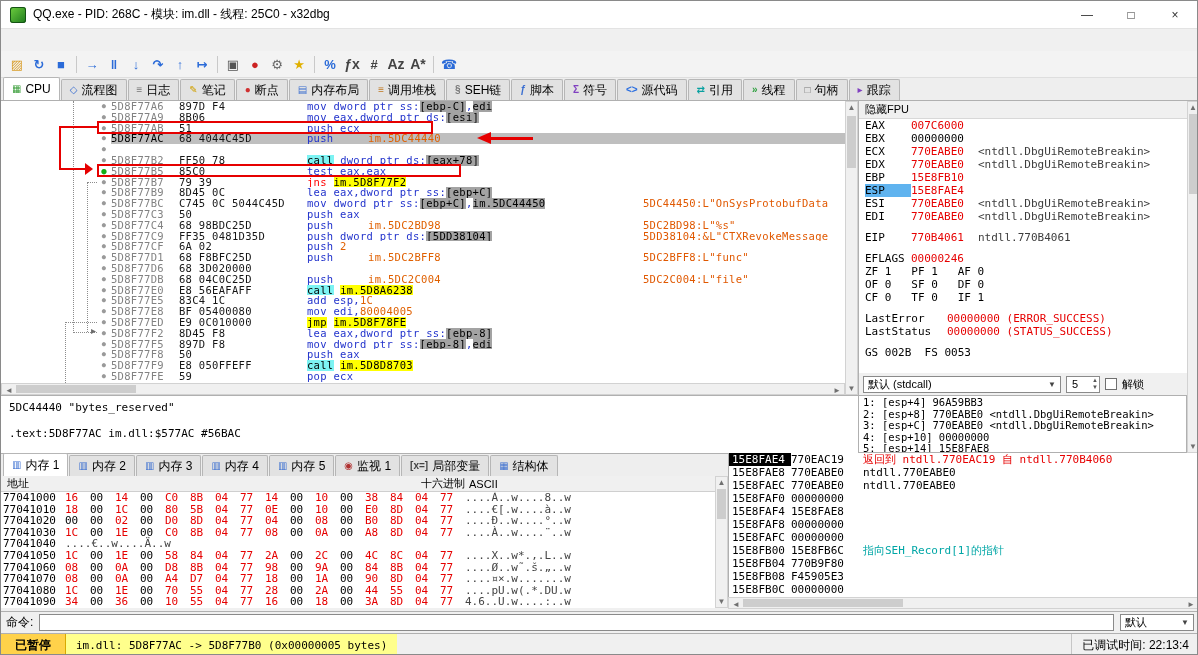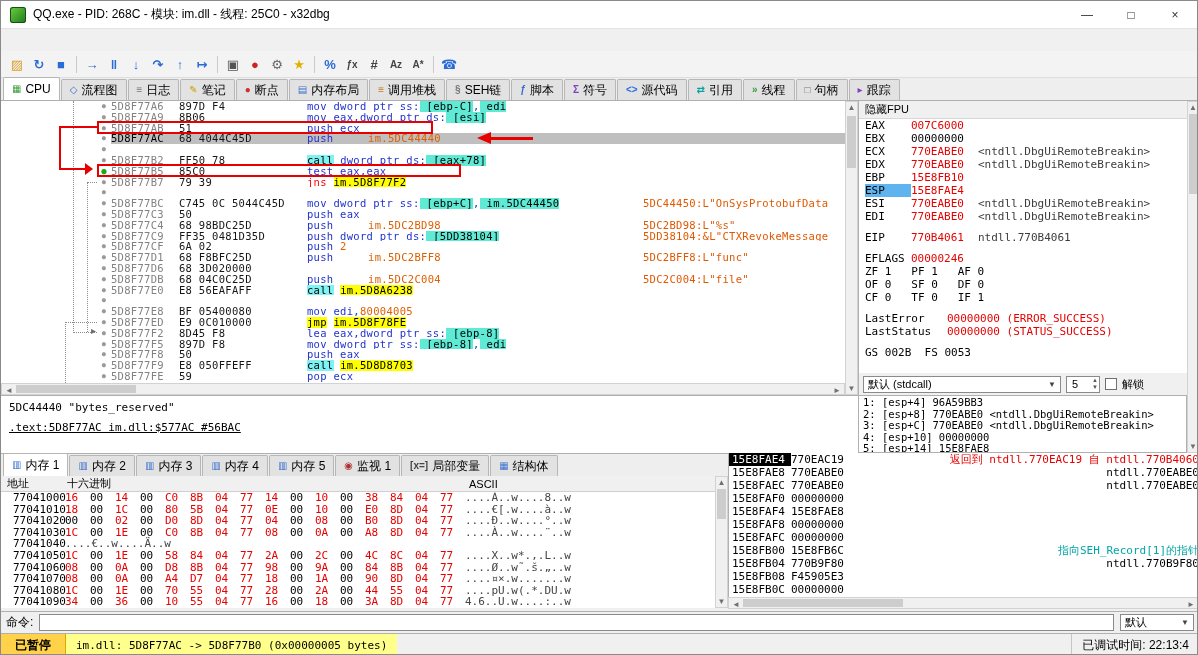--- a/index.html
+++ b/index.html
@@ -14,42 +14,42 @@
   #wtitle{font-size:12px;}
   #wctrls{margin-left:auto;display:flex;height:100%;}
   .wbtn{width:44px;display:flex;align-items:center;justify-content:center;font-size:12px;color:#333;}
   
   #menubar{position:absolute;top:28px;left:0;right:0;height:22px;background:#f7f7f7;display:flex;align-items:center;padding-left:4px;font-size:12px;border-bottom:1px solid #e8e8e8;}
   .mitem{padding:2px 8px;}
   #menudate{color:#8a8a8a;margin-left:10px;}
   
   #toolbar{position:absolute;top:50px;left:0;right:0;height:27px;background:#f3f3f3;display:flex;align-items:center;padding-left:5px;border-bottom:1px solid #dedede;}
   .ticon{width:22px;height:21px;display:flex;align-items:center;justify-content:center;font-size:13px;font-weight:bold;}
-  .ticon.small{font-size:10px;}
+  .ticon.small{font-size:14px;}
   .tsep{width:1px;height:17px;background:#c9c9c9;margin:0 4px;}
   
   #tabbar{position:absolute;top:77px;left:0;right:0;height:23px;background:#eeeeee;display:flex;align-items:flex-end;padding-left:2px;border-bottom:1px solid #b0b0b0;}
   .vtab{height:21px;display:flex;align-items:center;gap:4px;padding:0 8px;font-size:12px;border:1px solid #b6b6b6;border-bottom:none;background:#e2e2e2;margin-right:1px;border-radius:2px 2px 0 0;}
   .vtab.active{background:#ffffff;height:23px;}
   .tabicon{font-size:10px;line-height:1;font-weight:bold;}
   
   #disasm{position:absolute;top:100px;left:0;width:844px;height:282px;background:#fff;overflow:hidden;}
   .drow{display:flex;height:10.8px;line-height:10.8px;font-size:10.5px;letter-spacing:.3px;white-space:pre;}
   .drow .flow{width:96px;flex:none;}
   .drow .dot{width:14px;flex:none;text-align:center;color:#9a9a9a;font-size:7px;}
   .drow .dot.green{color:#13ad13;font-size:9px;}
   .rowbody{display:flex;flex:1;}
   .rowbody.sel{background:#bfbfbf;}
   .daddr{width:68px;flex:none;color:#828282;}
   .sel .daddr{color:#000;}
   .dbytes{width:128px;flex:none;color:#151515;}
   .dinstr{width:336px;flex:none;overflow:hidden;}
   .dcmt{flex:1;color:#e05800;overflow:hidden;}
   .tk-p{color:#2233cc;} .tk-i{color:#e06000;} .tk-l{color:#e06000;margin-left:28px;}
-  .tk-m{background:#5eead4;color:#000;padding-left:7px;}
+  .tk-m{background:#a3a3a3;color:#000;}
   .tk-c{background:#7df3f3;color:#000;}
   .tk-j{background:#ffff00;color:#000;}
   .tk-t{background:#ffff00;color:#000;}
   .tk-r{color:#ff0000;}
   
   .ov{position:absolute;pointer-events:none;}
   .dotv{border-left:1px dotted #8c8c8c;} .doth{border-top:1px dotted #8c8c8c;}
   .redl{background:#e60000;} .redbox{border:2px solid #e60000;}
   
   .sb{position:absolute;background:#f0f0f0;border:1px solid #d2d2d2;}
@@ -73,39 +73,39 @@
   #ccsel{width:198px;height:17px;background:#fff;border:1px solid #8a8a8a;font-size:11px;display:flex;align-items:center;padding:0 4px;}
   #ccsel .arrow{margin-left:auto;font-size:8px;color:#444;}
   #spin{width:34px;height:17px;background:#fff;border:1px solid #8a8a8a;font-size:11px;display:flex;align-items:center;padding-left:5px;position:relative;}
   #spin .arrs{position:absolute;right:1px;top:0;font-size:6px;color:#555;line-height:7px;text-align:center;}
   .cbbox{width:12px;height:12px;border:1px solid #707070;background:#fff;}
   #unlock{font-size:11px;}
   #argsbox{position:absolute;top:394px;left:857px;width:329px;height:58px;background:#fff;border:1px solid #b0b0b0;overflow:hidden;padding:1px 0 0 4px;}
   .argrow{height:11.5px;line-height:11.5px;font-size:10.5px;white-space:pre;}
   
   #infopane{position:absolute;top:394px;left:0;width:857px;height:58px;background:#fff;border-top:1px solid #b0b0b0;font-size:11px;padding:5px 0 0 8px;}
-  #infoline1{height:14px;} #infoline2{margin-top:6px;height:14px;text-decoration:underline;}
+  #infoline1{height:14px;} #infoline2{margin-top:12px;height:14px;}
   
   #memtabs{position:absolute;top:452px;left:0;width:727px;height:23px;background:#eeeeee;border-top:1px solid #b0b0b0;display:flex;align-items:flex-end;padding-left:2px;}
   #dumpheader{position:absolute;top:475px;left:0;width:714px;height:16px;background:#f0f0f0;border-bottom:1px solid #cfcfcf;display:flex;font-size:11px;align-items:center;}
-  #dh-addr{width:64px;padding-left:6px;} #dh-hex{width:400px;text-align:left;padding-left:2px;} #dh-ascii{padding-left:4px;}
+  #dh-addr{width:64px;padding-left:6px;} #dh-hex{width:400px;text-align:right;padding-left:2px;} #dh-ascii{padding-left:4px;}
   #dumprows{position:absolute;top:491px;left:0;width:714px;height:116px;background:#fff;overflow:hidden;}
   .mrow{display:flex;height:11.6px;line-height:11.6px;font-size:11px;white-space:pre;}
-  .maddr{width:64px;flex:none;padding-left:12px;color:#000;}
+  .maddr{width:64px;flex:none;padding-left:2px;color:#000;}
   .mhex{width:400px;flex:none;}
   .mhex b{display:inline-block;width:25px;font-weight:normal;color:#e60000;}
   .mhex b.z{color:#000;}
   .mascii{color:#444;text-align:center;}
   
   #stack{position:absolute;top:452px;left:727px;width:471px;height:144px;background:#fff;border-left:1px solid #b0b0b0;overflow:hidden;}
   .srow{display:flex;height:13px;line-height:13px;font-size:11px;white-space:pre;}
   .saddr{width:62px;flex:none;padding-left:3px;}
   .saddr.sp{background:#000;color:#fff;}
   .sval{width:72px;flex:none;}
-  .scmt{flex:1;overflow:hidden;text-align:right;}
+  .scmt{flex:1;overflow:hidden;}
   .scmt.ret{color:#e60000;} .scmt.mod{color:#000;} .scmt.seh{color:#00a6a6;}
   
   #cmdbar{position:absolute;top:610px;left:0;width:1198px;height:22px;background:#f0f0f0;border-top:1px solid #b0b0b0;display:flex;align-items:center;gap:6px;padding:0 5px;}
   #cmdlabel{font-size:12px;}
   #cmdinput{flex:1;height:17px;border:1px solid #8a8a8a;background:#fff;font-size:11px;padding:0 4px;font-family:"DejaVu Sans Mono",monospace;}
   #cmdsel{width:74px;height:17px;background:#fff;border:1px solid #8a8a8a;font-size:11px;display:flex;align-items:center;padding:0 4px;}
   #cmdsel .arrow{margin-left:auto;font-size:8px;color:#444;}
   #statusbar{position:absolute;top:632px;left:0;width:1198px;height:23px;background:#f0f0f0;border-top:1px solid #b0b0b0;display:flex;align-items:stretch;font-size:12px;}
   #paused{background:#ffd24a;display:flex;align-items:center;padding:0 14px;font-weight:bold;border-right:1px solid #d8a900;}
   #statmsg{background:#ffff8c;display:flex;align-items:center;padding:0 10px;font-family:"DejaVu Sans Mono",monospace;font-size:11px;}
@@ -220,31 +220,31 @@
   <div id="disasm">
     <div id="drows">
         <div class="drow mono"><span class="flow"></span><span class="dot">●</span><span class="rowbody"><span class="daddr">5D8F77A6</span><span class="dbytes">897D F4</span><span class="dinstr"><span class="tk-p">mov </span><span class="tk-p">dword ptr ss:</span><span class="tk-m">[ebp-C]</span><span class="tk-p">,</span><span class="tk-m">edi</span></span><span class="dcmt"></span></span></div>
         <div class="drow mono"><span class="flow"></span><span class="dot">●</span><span class="rowbody"><span class="daddr">5D8F77A9</span><span class="dbytes">8B06</span><span class="dinstr"><span class="tk-p">mov </span><span class="tk-p">eax,</span><span class="tk-p">dword ptr ds:</span><span class="tk-m">[esi]</span></span><span class="dcmt"></span></span></div>
         <div class="drow mono"><span class="flow"></span><span class="dot">●</span><span class="rowbody"><span class="daddr">5D8F77AB</span><span class="dbytes">51</span><span class="dinstr"><span class="tk-p">push </span><span class="tk-p">ecx</span></span><span class="dcmt"></span></span></div>
         <div class="drow mono"><span class="flow"></span><span class="dot">●</span><span class="rowbody sel"><span class="daddr">5D8F77AC</span><span class="dbytes">68 4044C45D</span><span class="dinstr"><span class="tk-p">push </span><span class="tk-l">im.5DC44440</span></span><span class="dcmt"></span></span></div>
         <div class="drow mono"><span class="flow"></span><span class="dot">●</span></div>
         <div class="drow mono"><span class="flow"></span><span class="dot">●</span><span class="rowbody"><span class="daddr">5D8F77B2</span><span class="dbytes">FF50 78</span><span class="dinstr"><span class="tk-c">call</span><span class="tk-p"> </span><span class="tk-p">dword ptr ds:</span><span class="tk-m">[eax+78]</span></span><span class="dcmt"></span></span></div>
         <div class="drow mono"><span class="flow"></span><span class="dot green">●</span><span class="rowbody"><span class="daddr">5D8F77B5</span><span class="dbytes">85C0</span><span class="dinstr"><span class="tk-p">test </span><span class="tk-p">eax,eax</span></span><span class="dcmt"></span></span></div>
         <div class="drow mono"><span class="flow"></span><span class="dot">●</span><span class="rowbody"><span class="daddr">5D8F77B7</span><span class="dbytes">79 39</span><span class="dinstr"><span class="tk-r">jns </span><span class="tk-t">im.5D8F77F2</span></span><span class="dcmt"></span></span></div>
-        <div class="drow mono"><span class="flow"></span><span class="dot">●</span></div>
+        <div class="drow mono"><span class="flow"></span><span class="dot">●</span><span class="rowbody"><span class="daddr">5D8F77B9</span><span class="dbytes">8D45 0C</span><span class="dinstr"><span class="tk-p">lea </span><span class="tk-p">eax,</span><span class="tk-p">dword ptr ss:</span><span class="tk-m">[ebp+C]</span></span><span class="dcmt"></span></span></div>
         <div class="drow mono"><span class="flow"></span><span class="dot">●</span><span class="rowbody"><span class="daddr">5D8F77BC</span><span class="dbytes">C745 0C 5044C45D</span><span class="dinstr"><span class="tk-p">mov </span><span class="tk-p">dword ptr ss:</span><span class="tk-m">[ebp+C]</span><span class="tk-p">,</span><span class="tk-m">im.5DC44450</span></span><span class="dcmt">5DC44450:L"OnSysProtobufData</span></span></div>
         <div class="drow mono"><span class="flow"></span><span class="dot">●</span><span class="rowbody"><span class="daddr">5D8F77C3</span><span class="dbytes">50</span><span class="dinstr"><span class="tk-p">push </span><span class="tk-p">eax</span></span><span class="dcmt"></span></span></div>
         <div class="drow mono"><span class="flow"></span><span class="dot">●</span><span class="rowbody"><span class="daddr">5D8F77C4</span><span class="dbytes">68 98BDC25D</span><span class="dinstr"><span class="tk-p">push </span><span class="tk-l">im.5DC2BD98</span></span><span class="dcmt">5DC2BD98:L"%s"</span></span></div>
         <div class="drow mono"><span class="flow"></span><span class="dot">●</span><span class="rowbody"><span class="daddr">5D8F77C9</span><span class="dbytes">FF35 0481D35D</span><span class="dinstr"><span class="tk-p">push </span><span class="tk-p">dword ptr ds:</span><span class="tk-m">[5DD38104]</span></span><span class="dcmt">5DD38104:&amp;L"CTXRevokeMessage</span></span></div>
         <div class="drow mono"><span class="flow"></span><span class="dot">●</span><span class="rowbody"><span class="daddr">5D8F77CF</span><span class="dbytes">6A 02</span><span class="dinstr"><span class="tk-p">push </span><span class="tk-i">2</span></span><span class="dcmt"></span></span></div>
         <div class="drow mono"><span class="flow"></span><span class="dot">●</span><span class="rowbody"><span class="daddr">5D8F77D1</span><span class="dbytes">68 F8BFC25D</span><span class="dinstr"><span class="tk-p">push </span><span class="tk-l">im.5DC2BFF8</span></span><span class="dcmt">5DC2BFF8:L"func"</span></span></div>
         <div class="drow mono"><span class="flow"></span><span class="dot">●</span><span class="rowbody"><span class="daddr">5D8F77D6</span><span class="dbytes">68 3D020000</span><span class="dcmt"></span></span></div>
         <div class="drow mono"><span class="flow"></span><span class="dot">●</span><span class="rowbody"><span class="daddr">5D8F77DB</span><span class="dbytes">68 04C0C25D</span><span class="dinstr"><span class="tk-p">push </span><span class="tk-l">im.5DC2C004</span></span><span class="dcmt">5DC2C004:L"file"</span></span></div>
         <div class="drow mono"><span class="flow"></span><span class="dot">●</span><span class="rowbody"><span class="daddr">5D8F77E0</span><span class="dbytes">E8 56EAFAFF</span><span class="dinstr"><span class="tk-c">call</span><span class="tk-p"> </span><span class="tk-t">im.5D8A6238</span></span><span class="dcmt"></span></span></div>
-        <div class="drow mono"><span class="flow"></span><span class="dot">●</span></div>
+        <div class="drow mono"><span class="flow"></span><span class="dot">●</span><span class="rowbody"><span class="daddr">5D8F77E5</span><span class="dbytes">83C4 1C</span><span class="dinstr"><span class="tk-p">add </span><span class="tk-p">esp,</span><span class="tk-i">1C</span></span><span class="dcmt"></span></span></div>
         <div class="drow mono"><span class="flow"></span><span class="dot">●</span><span class="rowbody"><span class="daddr">5D8F77E8</span><span class="dbytes">BF 05400080</span><span class="dinstr"><span class="tk-p">mov </span><span class="tk-p">edi,</span><span class="tk-i">80004005</span></span><span class="dcmt"></span></span></div>
         <div class="drow mono"><span class="flow"></span><span class="dot">●</span><span class="rowbody"><span class="daddr">5D8F77ED</span><span class="dbytes">E9 0C010000</span><span class="dinstr"><span class="tk-j">jmp</span><span class="tk-p"> </span><span class="tk-t">im.5D8F78FE</span></span><span class="dcmt"></span></span></div>
         <div class="drow mono"><span class="flow"></span><span class="dot">●</span><span class="rowbody"><span class="daddr">5D8F77F2</span><span class="dbytes">8D45 F8</span><span class="dinstr"><span class="tk-p">lea </span><span class="tk-p">eax,</span><span class="tk-p">dword ptr ss:</span><span class="tk-m">[ebp-8]</span></span><span class="dcmt"></span></span></div>
         <div class="drow mono"><span class="flow"></span><span class="dot">●</span><span class="rowbody"><span class="daddr">5D8F77F5</span><span class="dbytes">897D F8</span><span class="dinstr"><span class="tk-p">mov </span><span class="tk-p">dword ptr ss:</span><span class="tk-m">[ebp-8]</span><span class="tk-p">,</span><span class="tk-m">edi</span></span><span class="dcmt"></span></span></div>
         <div class="drow mono"><span class="flow"></span><span class="dot">●</span><span class="rowbody"><span class="daddr">5D8F77F8</span><span class="dbytes">50</span><span class="dinstr"><span class="tk-p">push </span><span class="tk-p">eax</span></span><span class="dcmt"></span></span></div>
         <div class="drow mono"><span class="flow"></span><span class="dot">●</span><span class="rowbody"><span class="daddr">5D8F77F9</span><span class="dbytes">E8 050FFEFF</span><span class="dinstr"><span class="tk-c">call</span><span class="tk-p"> </span><span class="tk-t">im.5D8D8703</span></span><span class="dcmt"></span></span></div>
         <div class="drow mono"><span class="flow"></span><span class="dot">●</span><span class="rowbody"><span class="daddr">5D8F77FE</span><span class="dbytes">59</span><span class="dinstr"><span class="tk-p">pop </span><span class="tk-p">ecx</span></span><span class="dcmt"></span></span></div>
       </div>
 
     <div class="ov dotv" style="left:72px;top:0;height:232px;"></div>
@@ -397,21 +397,21 @@
 
   <div id="stack" class="mono">
       <div class="srow"><span class="saddr sp">15E8FAE4</span><span class="sval">770EAC19</span><span class="scmt ret">返回到 ntdll.770EAC19 自 ntdll.770B4060</span></div>
       <div class="srow"><span class="saddr">15E8FAE8</span><span class="sval">770EABE0</span><span class="scmt mod">ntdll.770EABE0</span></div>
       <div class="srow"><span class="saddr">15E8FAEC</span><span class="sval">770EABE0</span><span class="scmt mod">ntdll.770EABE0</span></div>
       <div class="srow"><span class="saddr">15E8FAF0</span><span class="sval">00000000</span><span class="scmt "></span></div>
       <div class="srow"><span class="saddr">15E8FAF4</span><span class="sval">15E8FAE8</span><span class="scmt "></span></div>
       <div class="srow"><span class="saddr">15E8FAF8</span><span class="sval">00000000</span><span class="scmt "></span></div>
       <div class="srow"><span class="saddr">15E8FAFC</span><span class="sval">00000000</span><span class="scmt "></span></div>
       <div class="srow"><span class="saddr">15E8FB00</span><span class="sval">15E8FB6C</span><span class="scmt seh">指向SEH_Record[1]的指针</span></div>
-      <div class="srow"><span class="saddr">15E8FB04</span><span class="sval">770B9F80</span><span class="scmt mod">ntdll.770B9F80</span></div>
+      <div class="srow"><span class="saddr">15E8FB04</span><span class="sval">770B9F80</span></div>
       <div class="srow"><span class="saddr">15E8FB08</span><span class="sval">F45905E3</span><span class="scmt "></span></div>
       <div class="srow"><span class="saddr">15E8FB0C</span><span class="sval">00000000</span><span class="scmt "></span></div>
       <div class="srow"><span class="saddr">15E8FB10</span><span class="sval">15E8FB20</span><span class="scmt "></span></div>
     </div>
 
   <div class="sb" style="left:727px;top:596px;width:471px;height:12px;">
     <div class="arr" style="left:2px;width:10px;top:2px;">◄</div>
       <div class="arr" style="right:2px;left:auto;width:10px;top:2px;">►</div>
     <div class="thumbh" style="left:14px;width:160px;"></div>
   </div>

